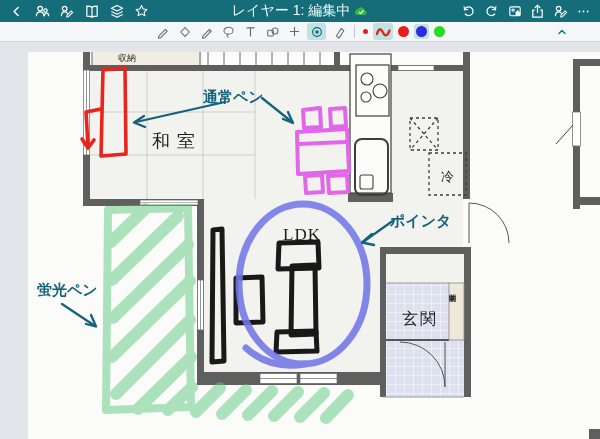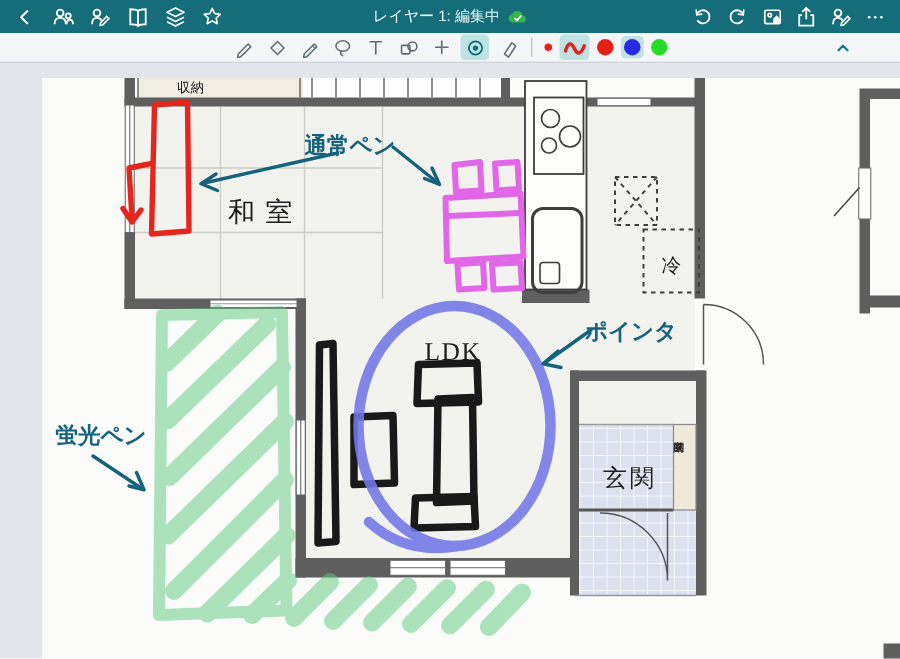--- a/index.html
+++ b/index.html
@@ -3,21 +3,21 @@
 <meta charset="utf-8">
 <style>
   html,body{margin:0;padding:0;}
   body{width:600px;height:439px;overflow:hidden;font-family:"Liberation Sans",sans-serif;}
   .app{position:relative;width:600px;height:439px;background:#e4e4eb;}
   
   .topbar{position:absolute;top:0;left:0;width:600px;height:22px;background:#156d79;display:flex;align-items:center;padding:0 7px;box-sizing:border-box;}
   .tb-left{display:flex;align-items:center;gap:6px;}
   .tb-right{margin-left:auto;display:flex;align-items:center;gap:4px;}
   .icon-btn{width:19px;height:18px;display:flex;align-items:center;justify-content:center;color:#fff;}
-  .tb-title{position:absolute;left:50%;transform:translateX(-50%);display:flex;align-items:center;gap:5px;color:#eafdff;font-size:10px;white-space:nowrap;}
+  .tb-title{position:absolute;left:50%;transform:translateX(-50%);display:flex;align-items:center;gap:5px;color:#eafdff;font-size:14px;white-space:nowrap;}
   
   .toolbar2{position:absolute;top:22px;left:0;width:600px;height:20px;background:#f5f6f8;border-bottom:1px solid #d4d7dd;display:flex;align-items:center;justify-content:center;gap:3px;box-sizing:border-box;}
   .tool{width:19px;height:17px;display:flex;align-items:center;justify-content:center;color:#5f6e72;border-radius:3px;}
   .tool.selected{background:#bfe2e4;color:#0d6b75;}
   .divider{width:1px;height:13px;background:#c6cacd;margin:0 3px;}
   .swatch{width:11px;height:11px;border-radius:50%;}
   .sw-red{background:#e81f17}.sw-blue{background:#2a2ae3}.sw-green{background:#25dd25}
   .sw-wrap{display:flex;align-items:center;justify-content:center;padding:2px;border-radius:3px;}
   .sw-wrap.selected{background:#bfe2e4;}
   .dot-small{width:5px;height:5px;border-radius:50%;background:#e81f17;margin:0 2px;}

